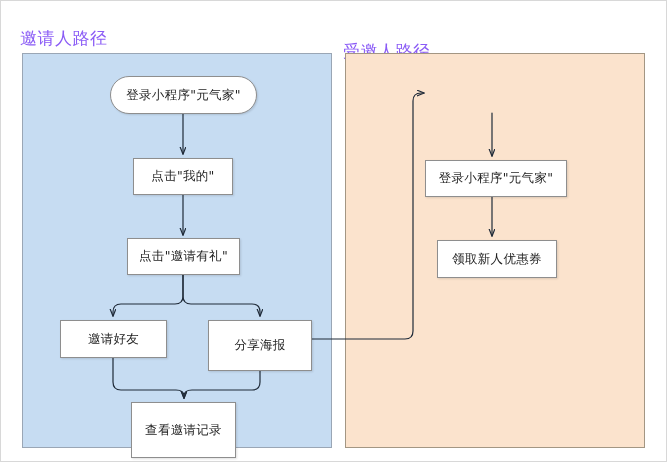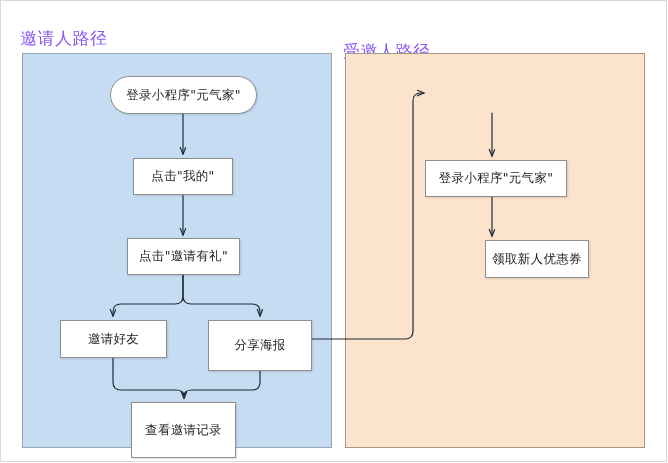--- a/index.html
+++ b/index.html
@@ -132,15 +132,15 @@
 
   <div class="node" style="left:60px; top:320px; width:107px; height:38px;">邀请好友</div>
 
   <div class="node" style="left:208px; top:320px; width:104px; height:51px;">分享海报</div>
 
   <div class="node" style="left:131px; top:402px; width:105px; height:56px;">查看邀请记录</div>
 
 
   <div class="node" style="left:425px; top:160px; width:142px; height:37px;">登录小程序"元气家"</div>
 
-  <div class="node" style="left:437px; top:240px; width:104px; height:38px;margin-left:48px;">领取新人优惠券</div>
+  <div class="node" style="left:437px; top:240px; width:120px; height:38px;">领取新人优惠券</div>
 
 </div>
 
 </body></html>

